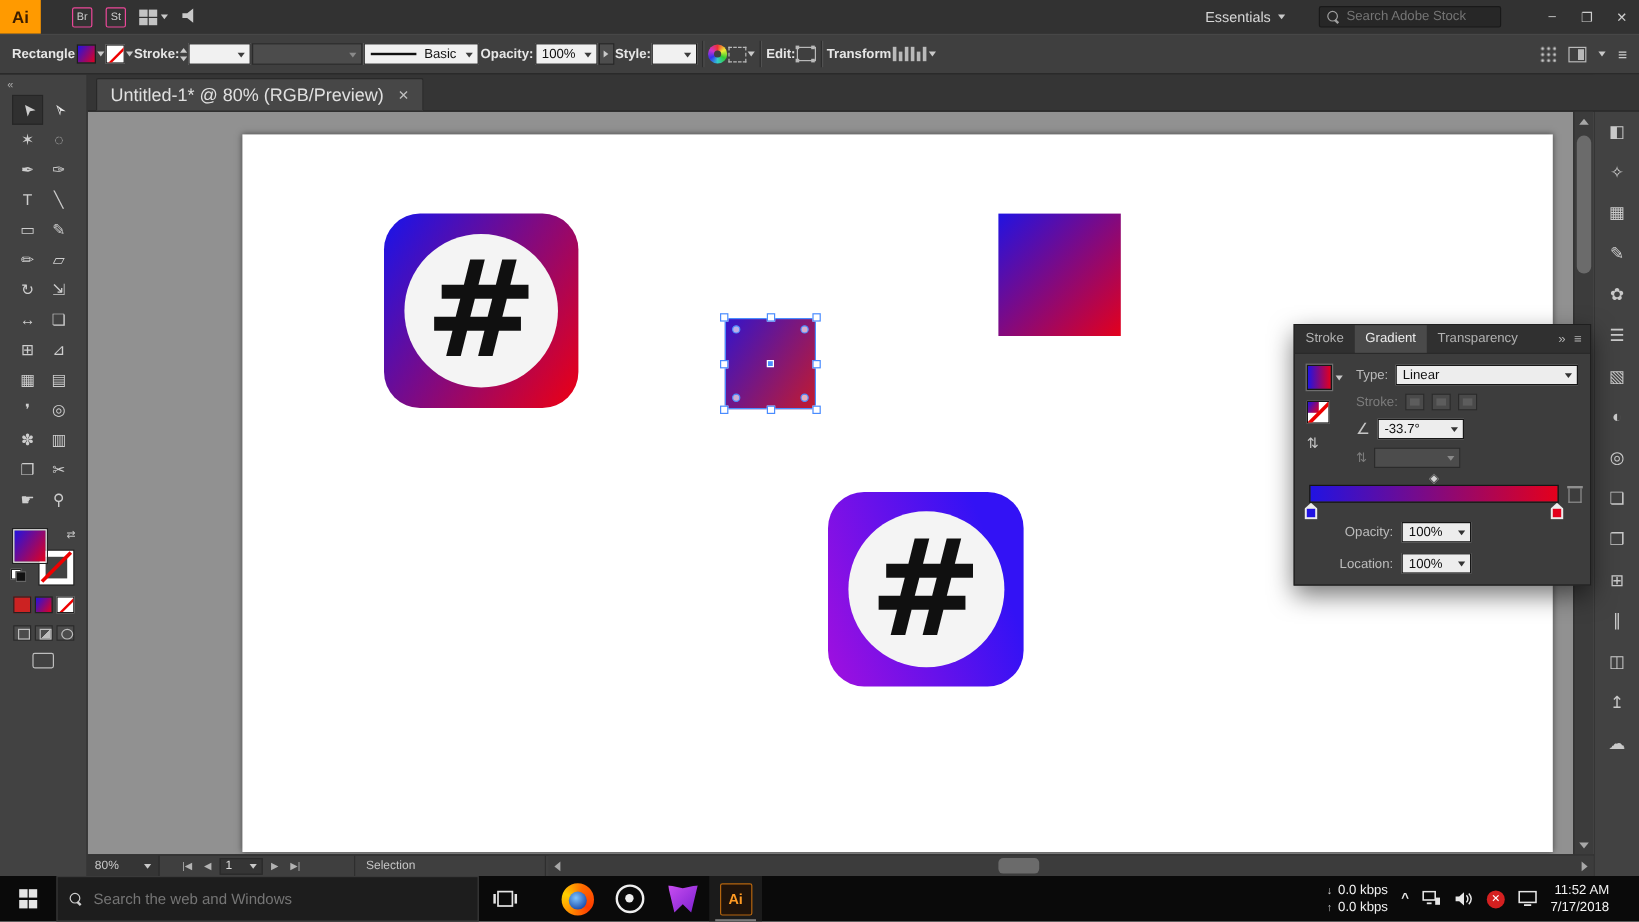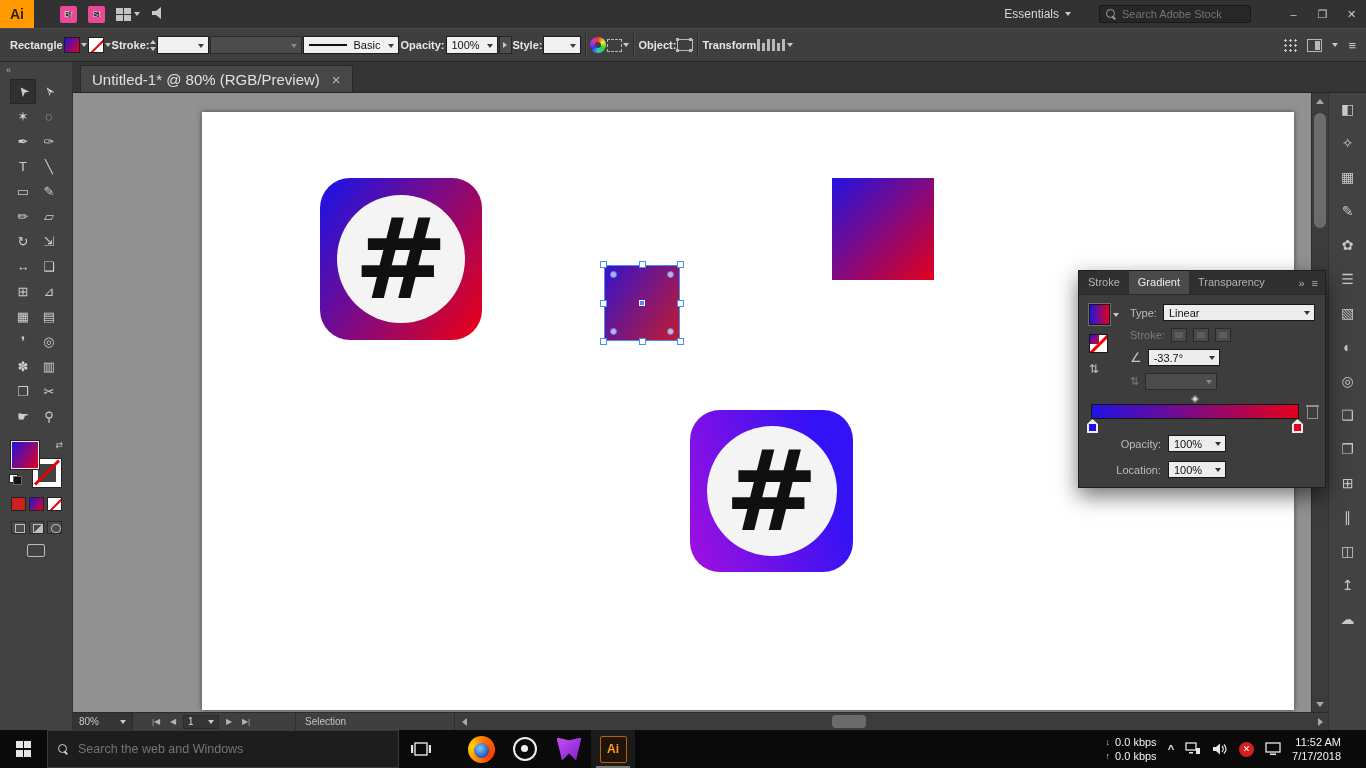--- a/index.html
+++ b/index.html
@@ -5,21 +5,21 @@
   * { box-sizing: border-box; margin: 0; padding: 0; }
   html,body { width:1366px; height:768px; overflow:hidden; }
   body { font-family:"Liberation Sans",sans-serif; background:#2b2b2b; position:relative; font-size:12px; }
 
   
   .menubar { position:absolute; top:0; left:0; right:0; height:28px; background:#323232; display:flex; align-items:center; z-index:30; }
   .ai-logo { width:34px; height:28px; background:var(--ai-orange,#f90); color:#3a1d00; font-weight:bold; font-size:14px; display:flex; align-items:center; justify-content:center; }
   .menus { display:flex; height:100%; align-items:center; margin-left:4px; }
   .menu-item { padding:0 9px; font-size:12px; color:#d8d8d8; line-height:28px; cursor:default; }
   .mid-icons { display:flex; align-items:center; gap:11px; margin-left:26px; }
-  .badge-btn { width:17px; height:17px; border:6px solid #ec4899; border-radius:2px; color:#cccccc; font-size:9px; display:flex; align-items:center; justify-content:center; }
+  .badge-btn { width:17px; height:17px; border:1px solid #ec4899; border-radius:2px; color:#cccccc; font-size:9px; display:flex; align-items:center; justify-content:center; }
   .arrange-icon { display:flex; align-items:center; gap:3px; }
   .grid2 { width:15px; height:13px; display:grid; grid-template-columns:1fr 1fr; gap:1px; }
   .grid2 i { background:#c3c3c3; }
   .caret { width:0; height:0; border-left:3.5px solid transparent; border-right:3.5px solid transparent; border-top:4px solid #c9c9c9; display:inline-block; }
   .menubar-right { margin-left:auto; display:flex; align-items:center; gap:28px; height:100%; }
   .workspace-switcher { font-size:12px; color:#d8d8d8; display:flex; gap:6px; align-items:center; }
   .search-box { width:152px; height:18px; background:#272727; border:1px solid #191919; border-radius:2px; display:flex; align-items:center; gap:5px; padding:0 6px; }
   .search-box input { flex:1; background:transparent; border:none; outline:none; color:#9a9a9a; font-size:11px; font-family:inherit; width:100px; }
   .mag { position:relative; width:11px; height:11px; flex:0 0 auto; }
   .mag::before { content:""; position:absolute; width:7px; height:7px; border:1.5px solid #9f9f9f; border-radius:50%; left:0; top:0; }
@@ -274,21 +274,21 @@
   <span class="mini-btn" data-name="transparency-panel-launcher">
       <span class="r"></span>
     </span>
   <span class="cb-label" data-name="style-label">Style:</span>
   <span class="field" style="width:38px" data-name="graphic-style-dropdown"></span>
   <span class="vdiv" data-name="divider"></span>
   <span class="recolor" data-name="recolor-artwork-icon"></span>
   <span class="dashed-icon" data-name="select-similar-icon"></span>
   <span class="caret" data-name="chevron-down-icon"></span>
   <span class="vdiv" data-name="divider"></span>
-  <span class="cb-label" data-name="shape-label">Object:</span>
+  <span class="cb-label" data-name="shape-label">Edit:</span>
   <span class="shape-icon" data-name="shape-properties-icon"></span>
   <span class="vdiv" data-name="divider"></span>
   <span class="cb-label" data-name="transform-link">Transform</span>
   <span class="bars3v" data-name="align-icons">
       <i></i>
       <i></i>
       <i></i>
     </span>
   <span class="bars3v" data-name="distribute-icons">
       <i></i>

